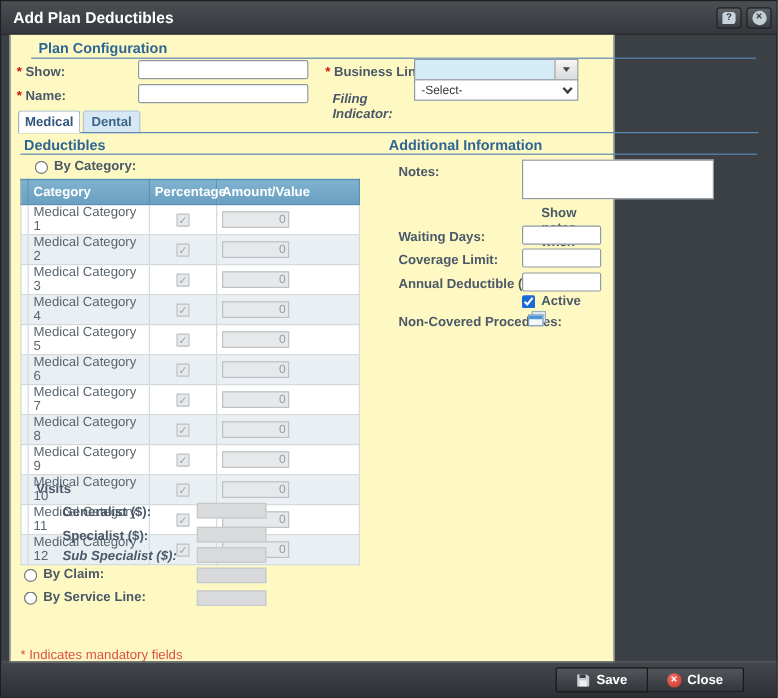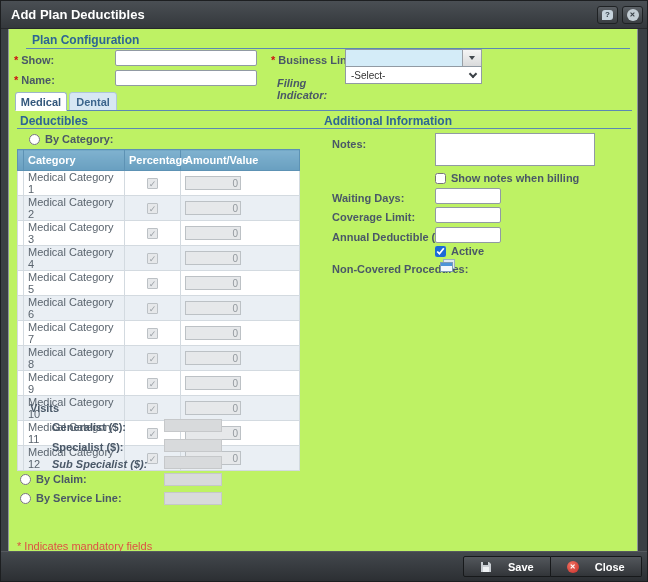--- a/index.html
+++ b/index.html
@@ -32,22 +32,22 @@
     border-radius: 3px 3px 3px 0; color: #2e3a44; font-size: 8px;
     font-weight: bold; text-align: center; line-height: 10px;
   }
   .circle-x {
     display: block; width: 12px; height: 12px; background: #c3cdd4;
     border-radius: 50%; color: #363d43; font-size: 7px; font-weight: bold;
     text-align: center; line-height: 12px;
   }
 
   .content {
-    position: absolute; left: 7px; top: 28px; width: 630px; height: 524px;
-    background: #bef264; border: 1px solid #8d9499; border-top: none;
+    position: absolute; left: 7px; top: 28px; width: 504px; height: 524px;
+    background: #fef9c3; border: 1px solid #8d9499; border-top: none;
   }
   .abs { position: absolute; }
 
   .sec-heading { color: #2d6595; font-size: 12px; font-weight: bold; }
   .blue-line { height: 1px; background: #5c88b4; }
 
   .lbl { color: #4a5867; font-size: 11px; font-weight: bold; white-space: nowrap; }
   .req { color: #cc1111; font-weight: bold; margin-right: 3px; }
 
   input.txt {
@@ -131,21 +131,21 @@
   .note-red { color: #dd5145; font-size: 11px; }
 
   .footer {
     position: absolute; left: 0; bottom: 0; width: 648px; height: 30px;
     background: linear-gradient(#43484d, #2c2f33); border-top: 1px solid #55595e;
   }
   .btn-group { position: absolute; left: 462px; top: 4px; display: flex; }
   .f-btn {
     height: 21px; padding: 0 16px; background: linear-gradient(#53575c, #323539);
     border: 1px solid #17191b; color: #fff; font-size: 11px; font-weight: bold;
-    display: flex; align-items: center; gap: 16px; cursor: pointer;
+    display: flex; align-items: center; gap: 5px; cursor: pointer;
   }
   .f-btn:first-child { border-radius: 2px 0 0 2px; }
   .f-btn:last-child { border-radius: 0 2px 2px 0; border-left: none; }
   .red-x {
     display: inline-block; width: 12px; height: 12px; border-radius: 50%;
     background: radial-gradient(circle at 35% 30%, #ef6f5f, #c9302c);
     color: #fff; font-size: 7px; font-weight: bold; text-align: center; line-height: 12px;
   }
   .chk-lbl { font-size: 11px; color: #4a5867; font-weight: bold; }
   .chk-plain { font-size: 11px; color: #4a5867; font-weight: bold; }

